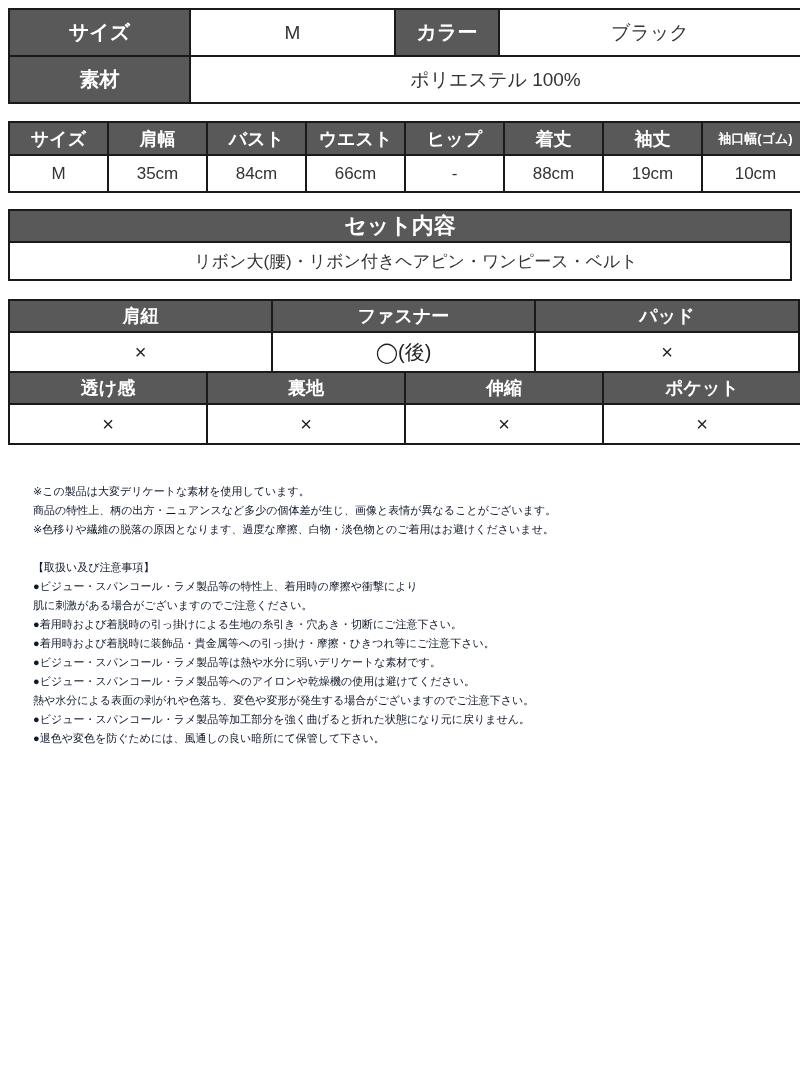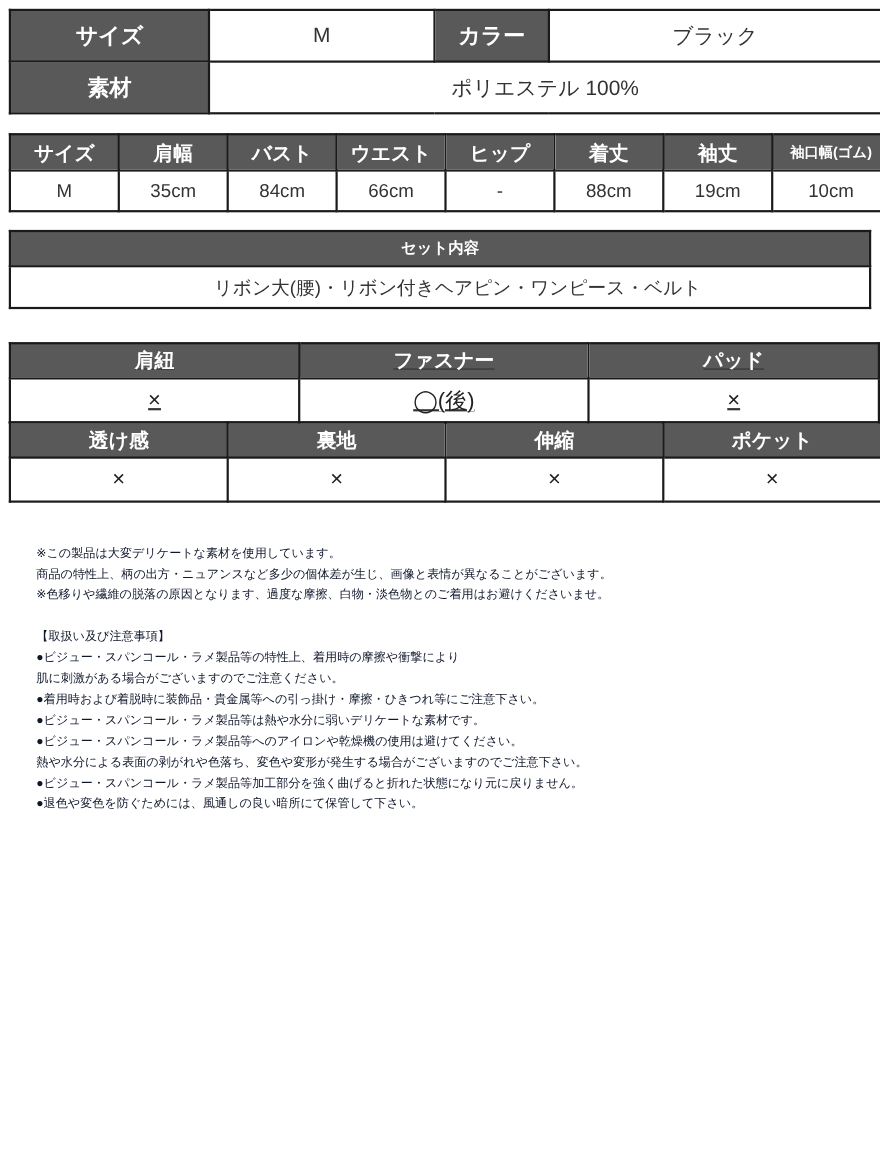--- a/index.html
+++ b/index.html
@@ -28,25 +28,25 @@
   .t1 .hcell { font-size:20px; }
 
   
   .t2 { margin-top:17px; }
   .t2 .hrow th { height:31px; font-size:18px; }
   .t2 .hrow th.small { font-size:13px; }
   .t2 .vrow td { height:35px; font-size:17px; }
 
   
   .t3 { margin-top:16px; }
-  .t3 .hrow th { height:30px; font-size:14px;margin-left:44px; }
+  .t3 .hrow th { height:30px; font-size:22px;margin-left:44px; }
   .t3 .vrow td { height:36px; font-size:17px;padding-left:32px; }
 
   
-  .t4 { margin-top:30px;text-decoration:underline; }
+  .t4 { margin-top:18px; }
   .t5 { margin-top:-2px; }
   .t4 .hrow th, .t5 .hrow th { height:30px; font-size:18px; }
   .t4 .vrow td, .t5 .vrow td { height:38px; font-size:20px; color:#222; }
 
   
   .notes { margin:37px 0 0 25px; font-size:11px; line-height:19px; color:#0f172a; }
   .notes p { margin:0; }
   .notes .handling-title { margin-top:19px; }
 </style>
 </head>
@@ -138,20 +138,21 @@
     </table>
 
   <div class="notes">
     <p>※この製品は大変デリケートな素材を使用しています。</p>
     <p>商品の特性上、柄の出方・ニュアンスなど多少の個体差が生じ、画像と表情が異なることがございます。</p>
     <p>※色移りや繊維の脱落の原因となります、過度な摩擦、白物・淡色物とのご着用はお避けくださいませ。</p>
 
     <p class="handling-title">【取扱い及び注意事項】</p>
     <p>●ビジュー・スパンコール・ラメ製品等の特性上、着用時の摩擦や衝撃により</p>
     <p>肌に刺激がある場合がございますのでご注意ください。</p>
+    <p>●着用時および着脱時の引っ掛けによる生地の糸引き・穴あき・切断にご注意下さい。</p>
     <p>●着用時および着脱時に装飾品・貴金属等への引っ掛け・摩擦・ひきつれ等にご注意下さい。</p>
     <p>●ビジュー・スパンコール・ラメ製品等は熱や水分に弱いデリケートな素材です。</p>
     <p>●ビジュー・スパンコール・ラメ製品等へのアイロンや乾燥機の使用は避けてください。</p>
     <p>熱や水分による表面の剥がれや色落ち、変色や変形が発生する場合がございますのでご注意下さい。</p>
     <p>●ビジュー・スパンコール・ラメ製品等加工部分を強く曲げると折れた状態になり元に戻りません。</p>
     <p>●退色や変色を防ぐためには、風通しの良い暗所にて保管して下さい。</p>
   </div>
 
 </div>
 

